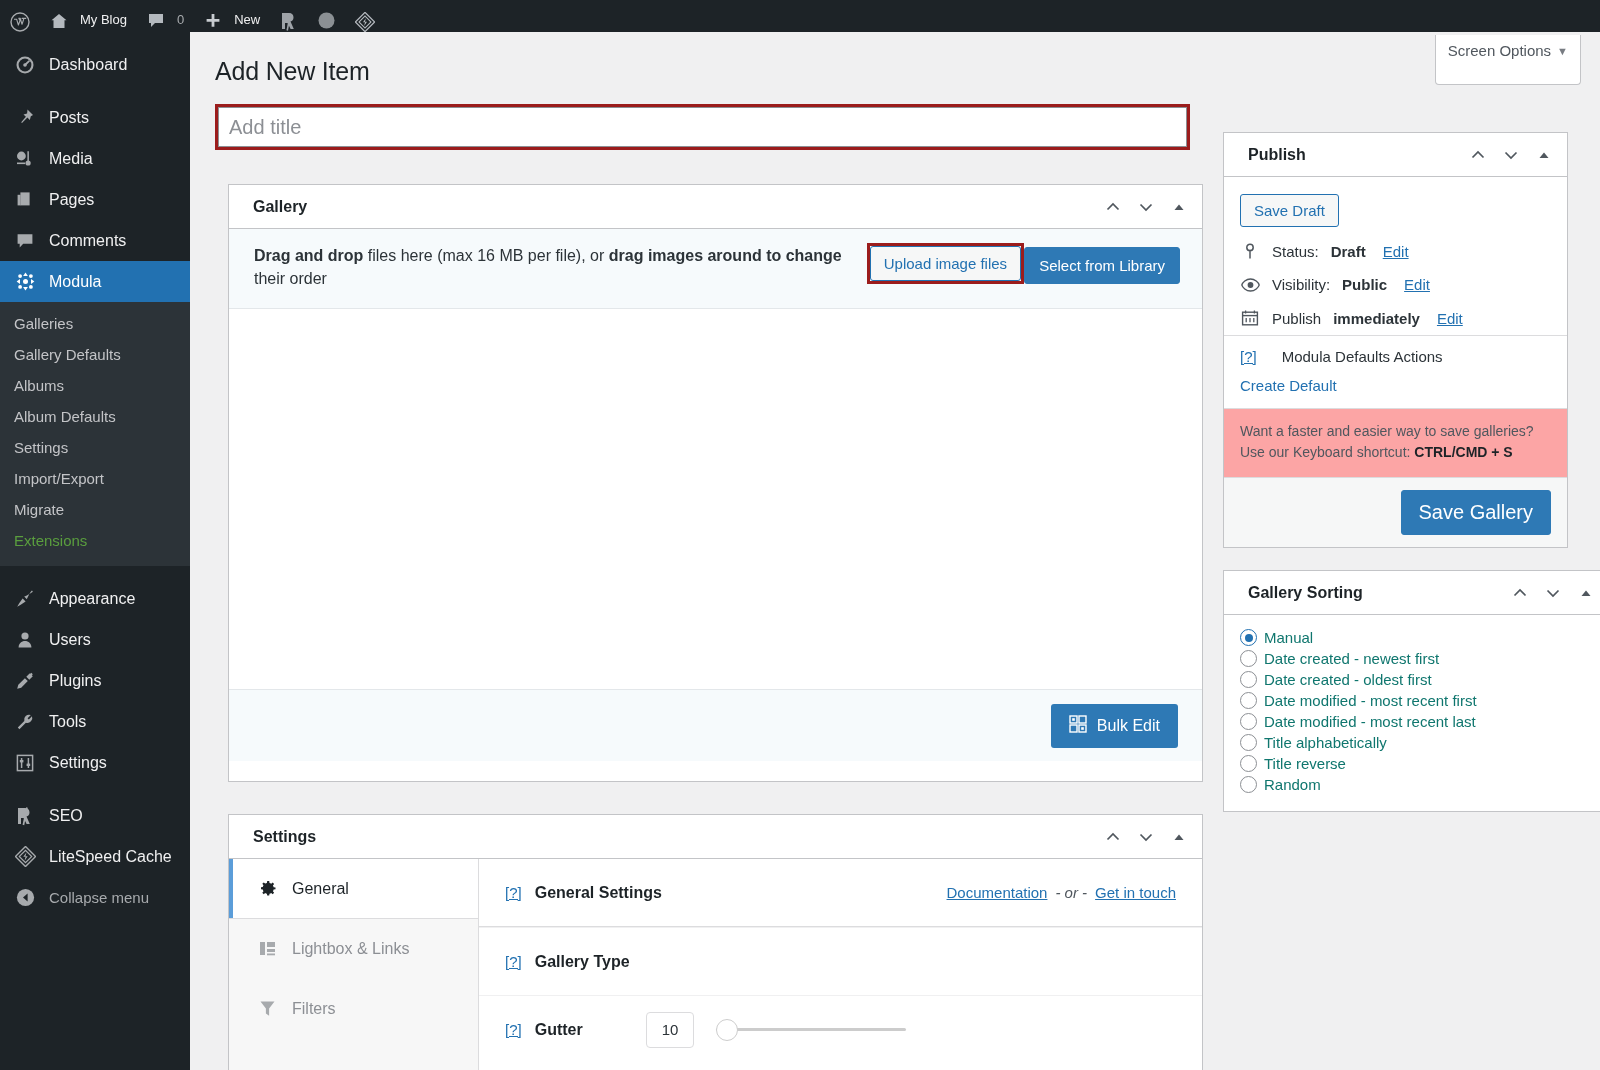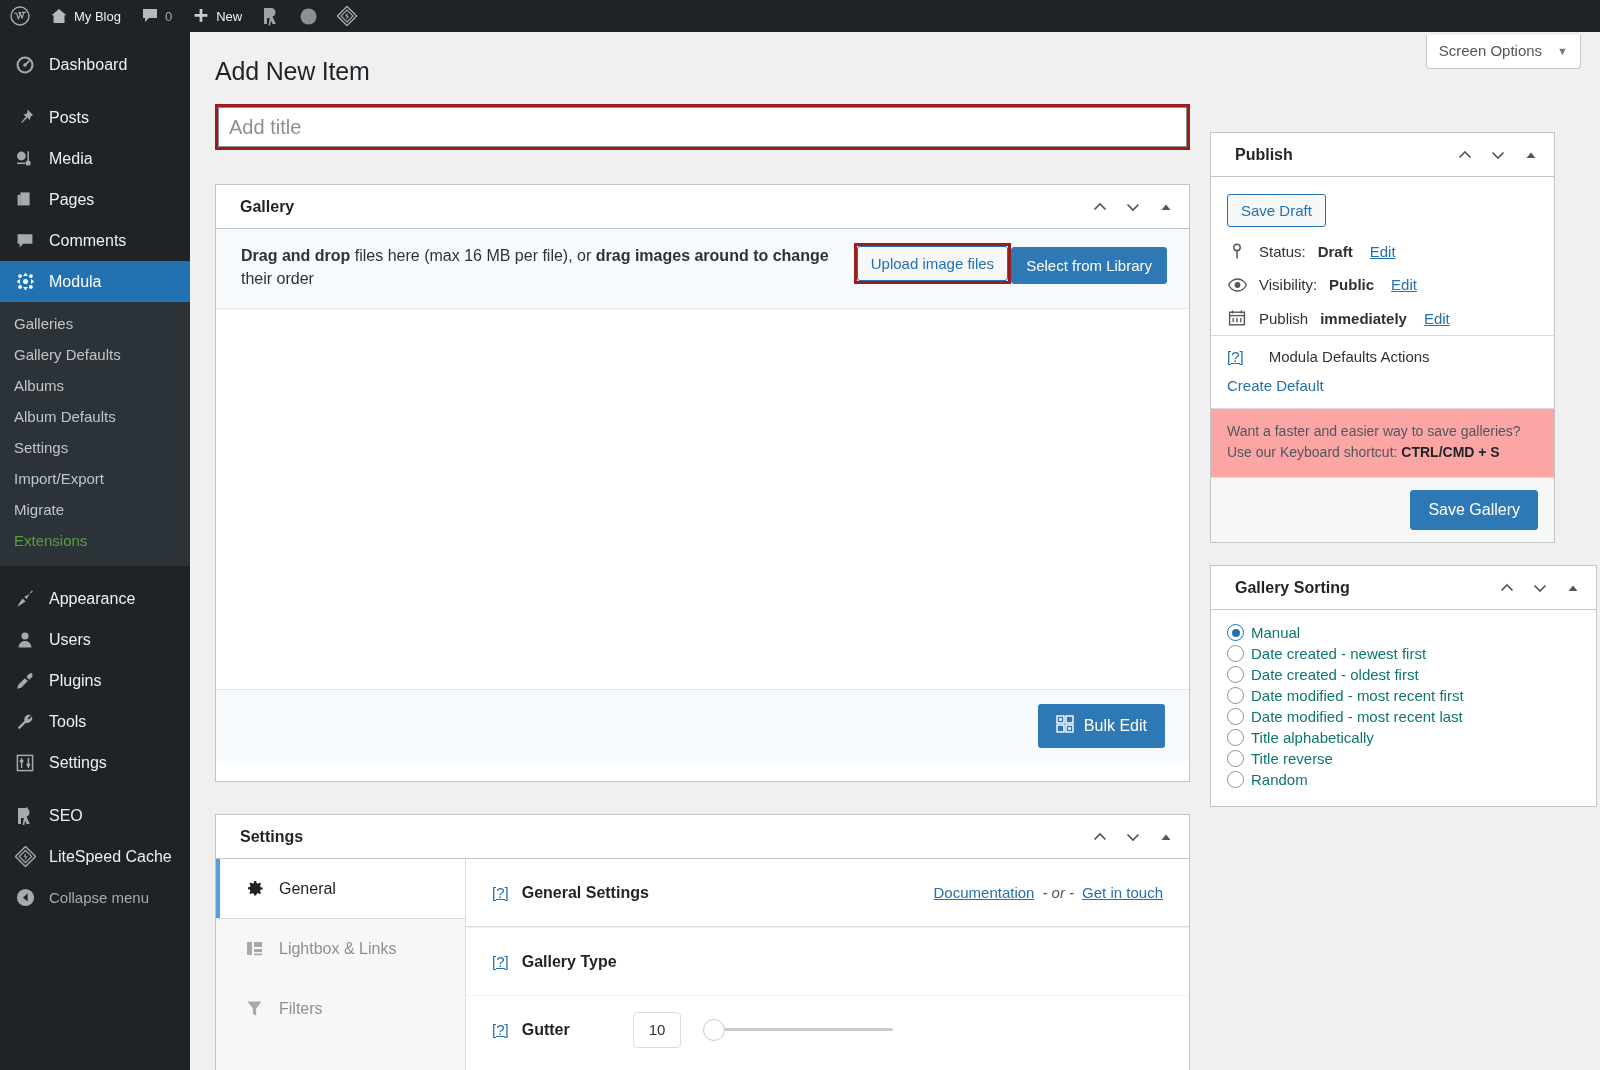--- a/index.html
+++ b/index.html
@@ -12,21 +12,21 @@
     -webkit-font-smoothing:antialiased;
   }
 
   
   #adminbar {
     position:absolute; top:0; left:0; width:1600px; height:32px;
     background:#1d2327; color:#a7aaad;
     display:flex; align-items:center;
     font-size:13px;
   }
-  .ab-item { display:flex; align-items:center; height:32px; padding:0 10px; gap:6px; color:#a7aaad; }
+  .ab-item { display:flex; align-items:flex-start; height:32px; padding:12px 10px; gap:12px; color:#a7aaad; }
   .ab-item.strong { color:#f0f0f1; font-weight:400; }
   .ab-ico { display:inline-flex; align-items:center; justify-content:center; }
   .ab-ico svg { display:block; }
 
   
   #sidebar {
     position:absolute; top:32px; left:0; width:190px; height:1038px;
     background:#1d2327; color:#c3c4c7;
   }
   .menu-sep { height:12px; }
@@ -53,23 +53,23 @@
   .menu-item.dim { color:#a7aaad; font-size:15px; }
 
   
   #content { position:absolute; top:32px; left:190px; width:1410px; height:1038px; background:#f0f0f1; }
 
   
   #screen-options {
     position:absolute; right:19px; top:3px;
     background:#fff; border:1px solid #c3c4c7; border-top:none;
     border-radius:0 0 4px 4px;
-    padding:7px 12px 9px 12px;
+    padding:7px 12px 25px 12px;
     font-size:15px; color:#50575e;
-    display:flex; align-items:center; gap:15px;
+    display:flex; align-items:center; gap:6px;
   }
   .so-caret { font-size:11px; color:#787c82; }
 
   #page-title {
     position:absolute; left:25px; top:25px;
     font-size:25px; font-weight:400; color:#1d2327;
     letter-spacing:-0.2px;
   }
 
   
@@ -79,21 +79,21 @@
   }
   #title-input {
     width:100%; height:100%; border:1px solid #8c8f94; background:#fff;
     font-size:20px; color:#2c3338; padding:0 10px;
     font-family:"Liberation Sans", sans-serif;
     outline:none;
   }
   #title-input::placeholder { color:#8c8f94; opacity:1; }
 
   
-  .postbox { background:#fff; border:1px solid #c3c4c7; }
+  .postbox { background:#fff; border:1px solid #c3c4c7;margin-left:13px; }
   .pb-head {
     height:44px; display:flex; align-items:center;
     padding:0 12px 0 24px; border-bottom:1px solid #c3c4c7;
   }
   .pb-title { font-size:16px; font-weight:bold; color:#1d2327; flex:1; }
   .pb-ctrls { display:flex; align-items:center; gap:11px; color:#50575e; }
   .pb-ctrls span { display:flex; align-items:center; justify-content:center; width:22px; height:22px; }
 
   
   #gallery-box { position:absolute; left:25px; top:152px; width:975px; height:598px; }
@@ -207,21 +207,21 @@
     font-size:14px; color:#50575e; line-height:1.5;
     border-top:1px solid #dcdcde;
   }
   .notice-tip b { color:#1d2327; font-weight:bold; }
   .pub-foot {
     background:#f6f7f7; border-top:1px solid #dcdcde;
     padding:12px 16px; display:flex; justify-content:flex-end;
   }
   .btn-savegallery {
     background:#2e79b5; border:1px solid #2e79b5; color:#fff;
-    font-size:16px; padding:10px 17px; border-radius:3px;
+    font-size:20px; padding:10px 17px; border-radius:3px;
     font-family:"Liberation Sans", sans-serif;
   }
 
   #sorting-box { width:387px; margin-top:22px; }
   .sort-list { padding:12px 16px 16px 16px; }
   .sort-item { display:flex; align-items:center; gap:7px; padding:2px 0; font-size:15px; color:#0f766e; }
   .radio {
     width:17px; height:17px; border-radius:50%;
     border:1px solid #8c8f94; background:#fff;
     display:inline-flex; align-items:center; justify-content:center;

